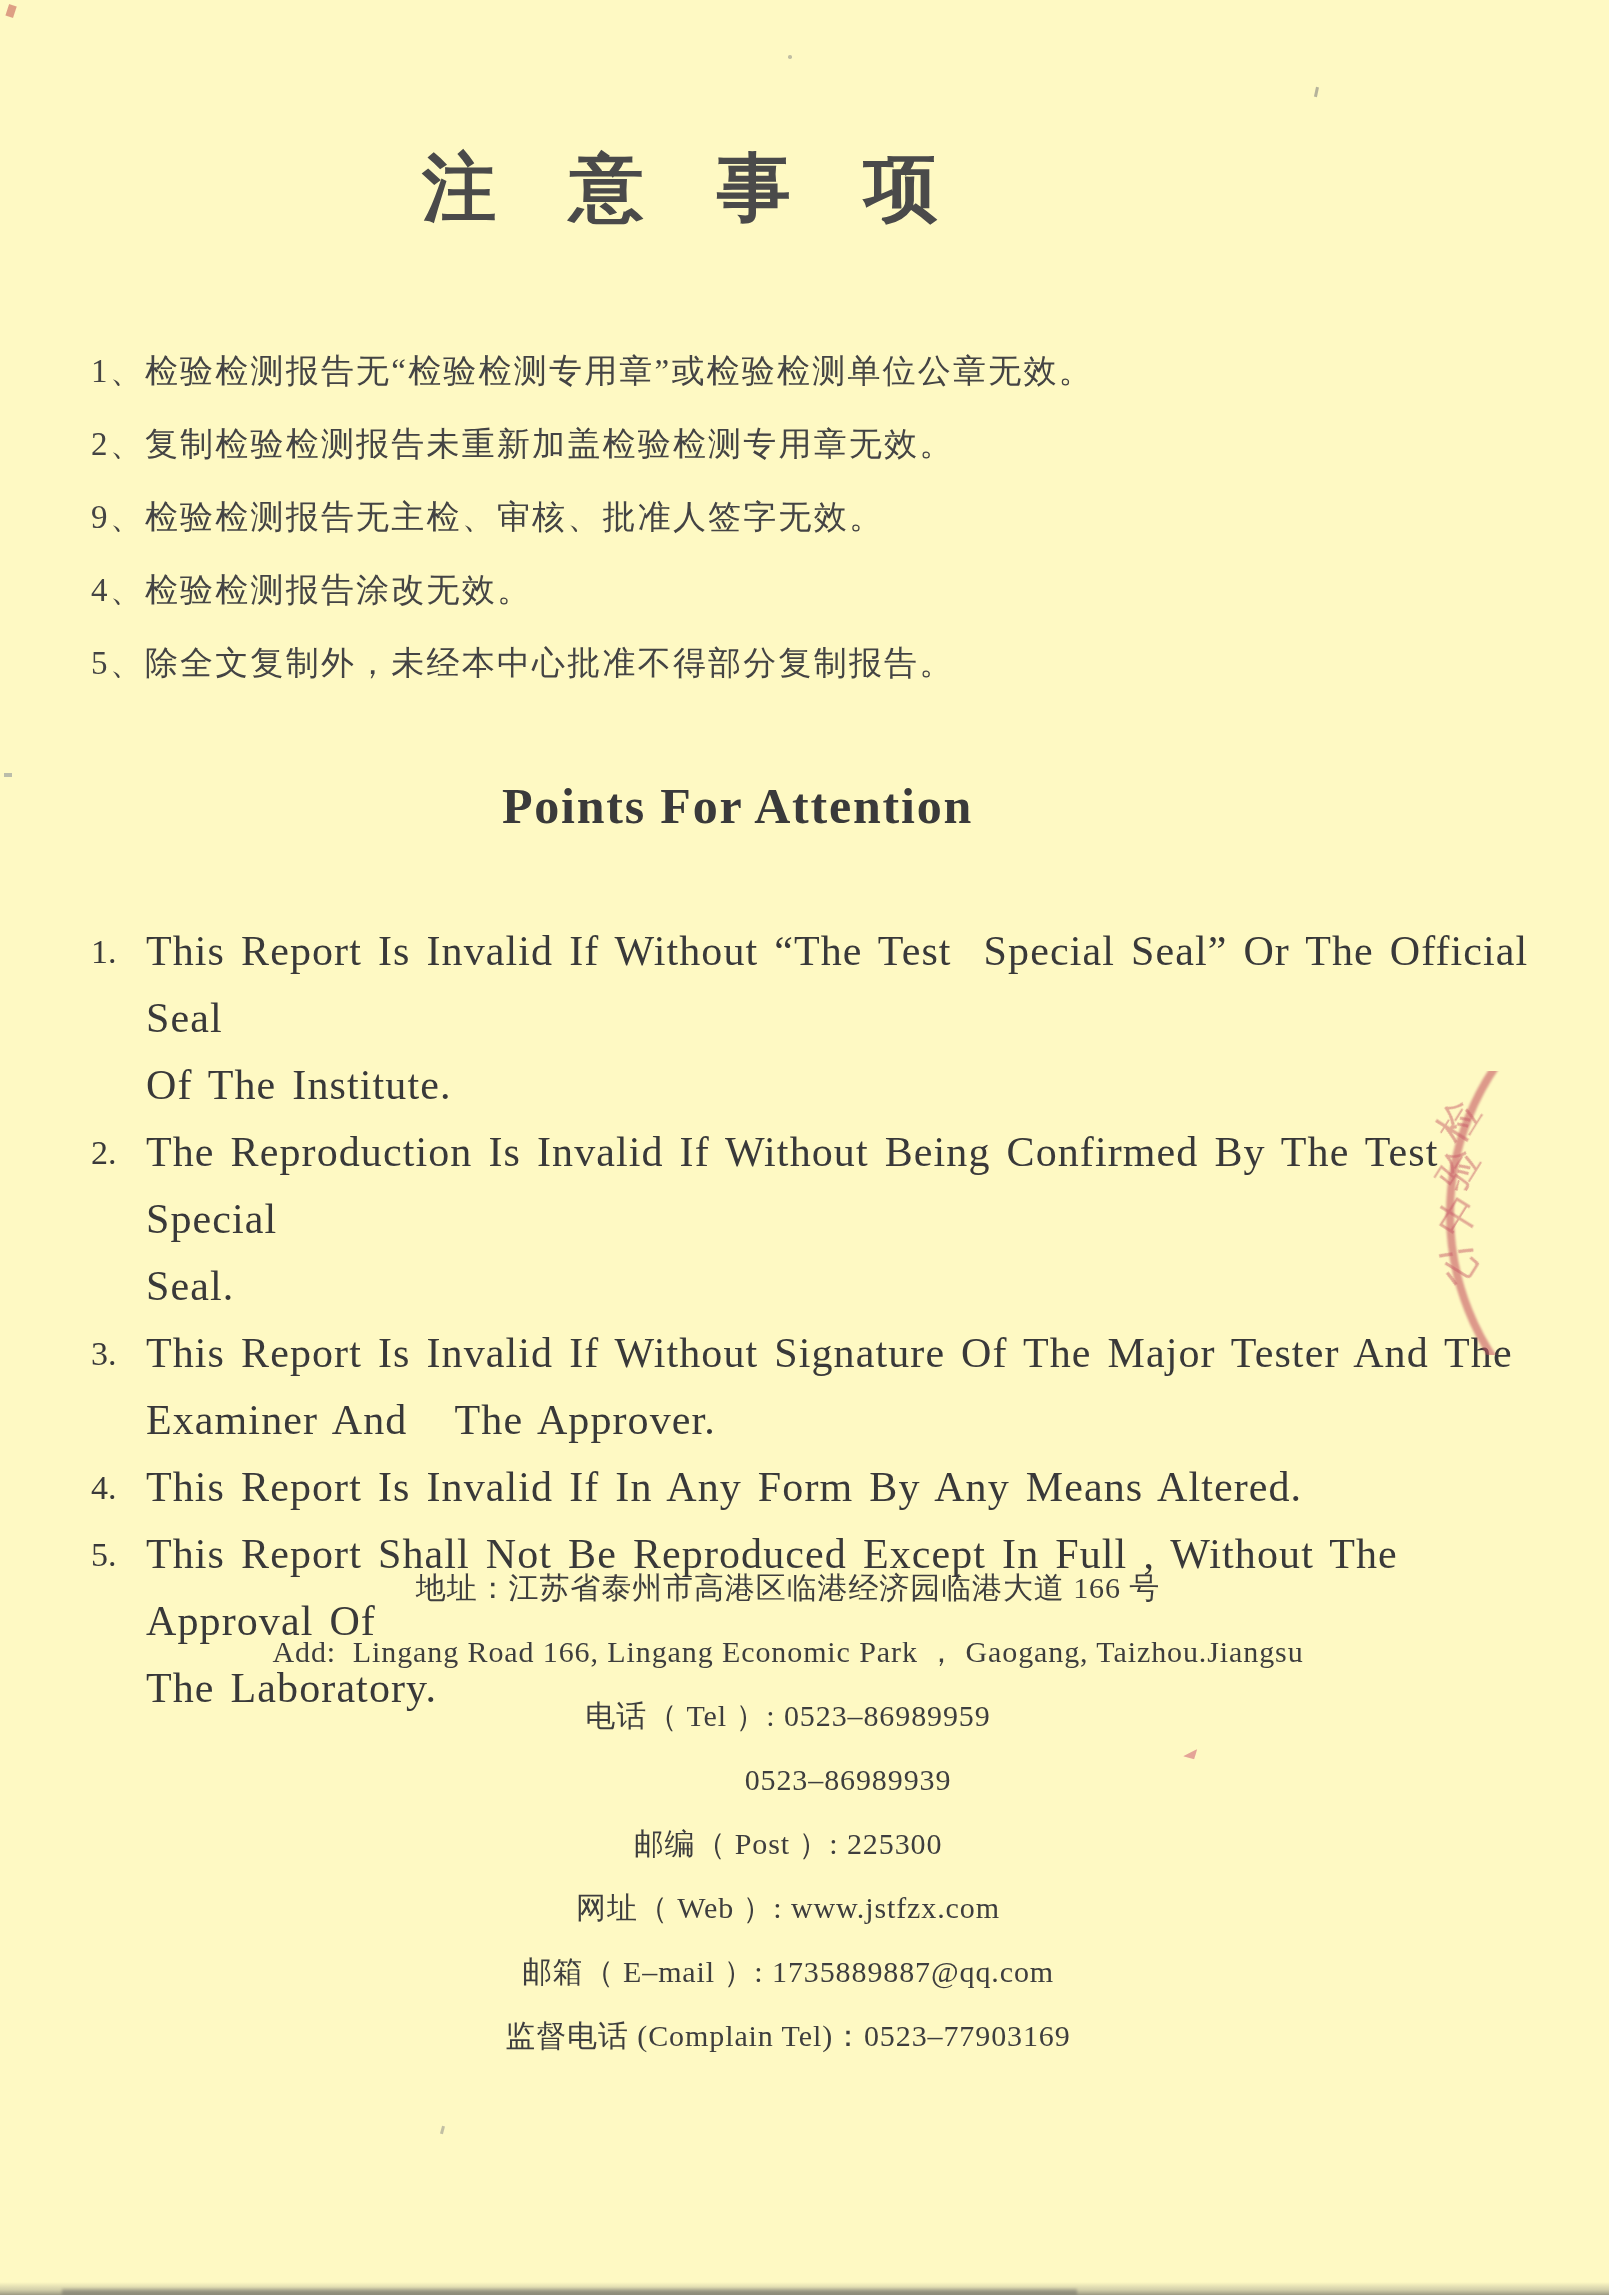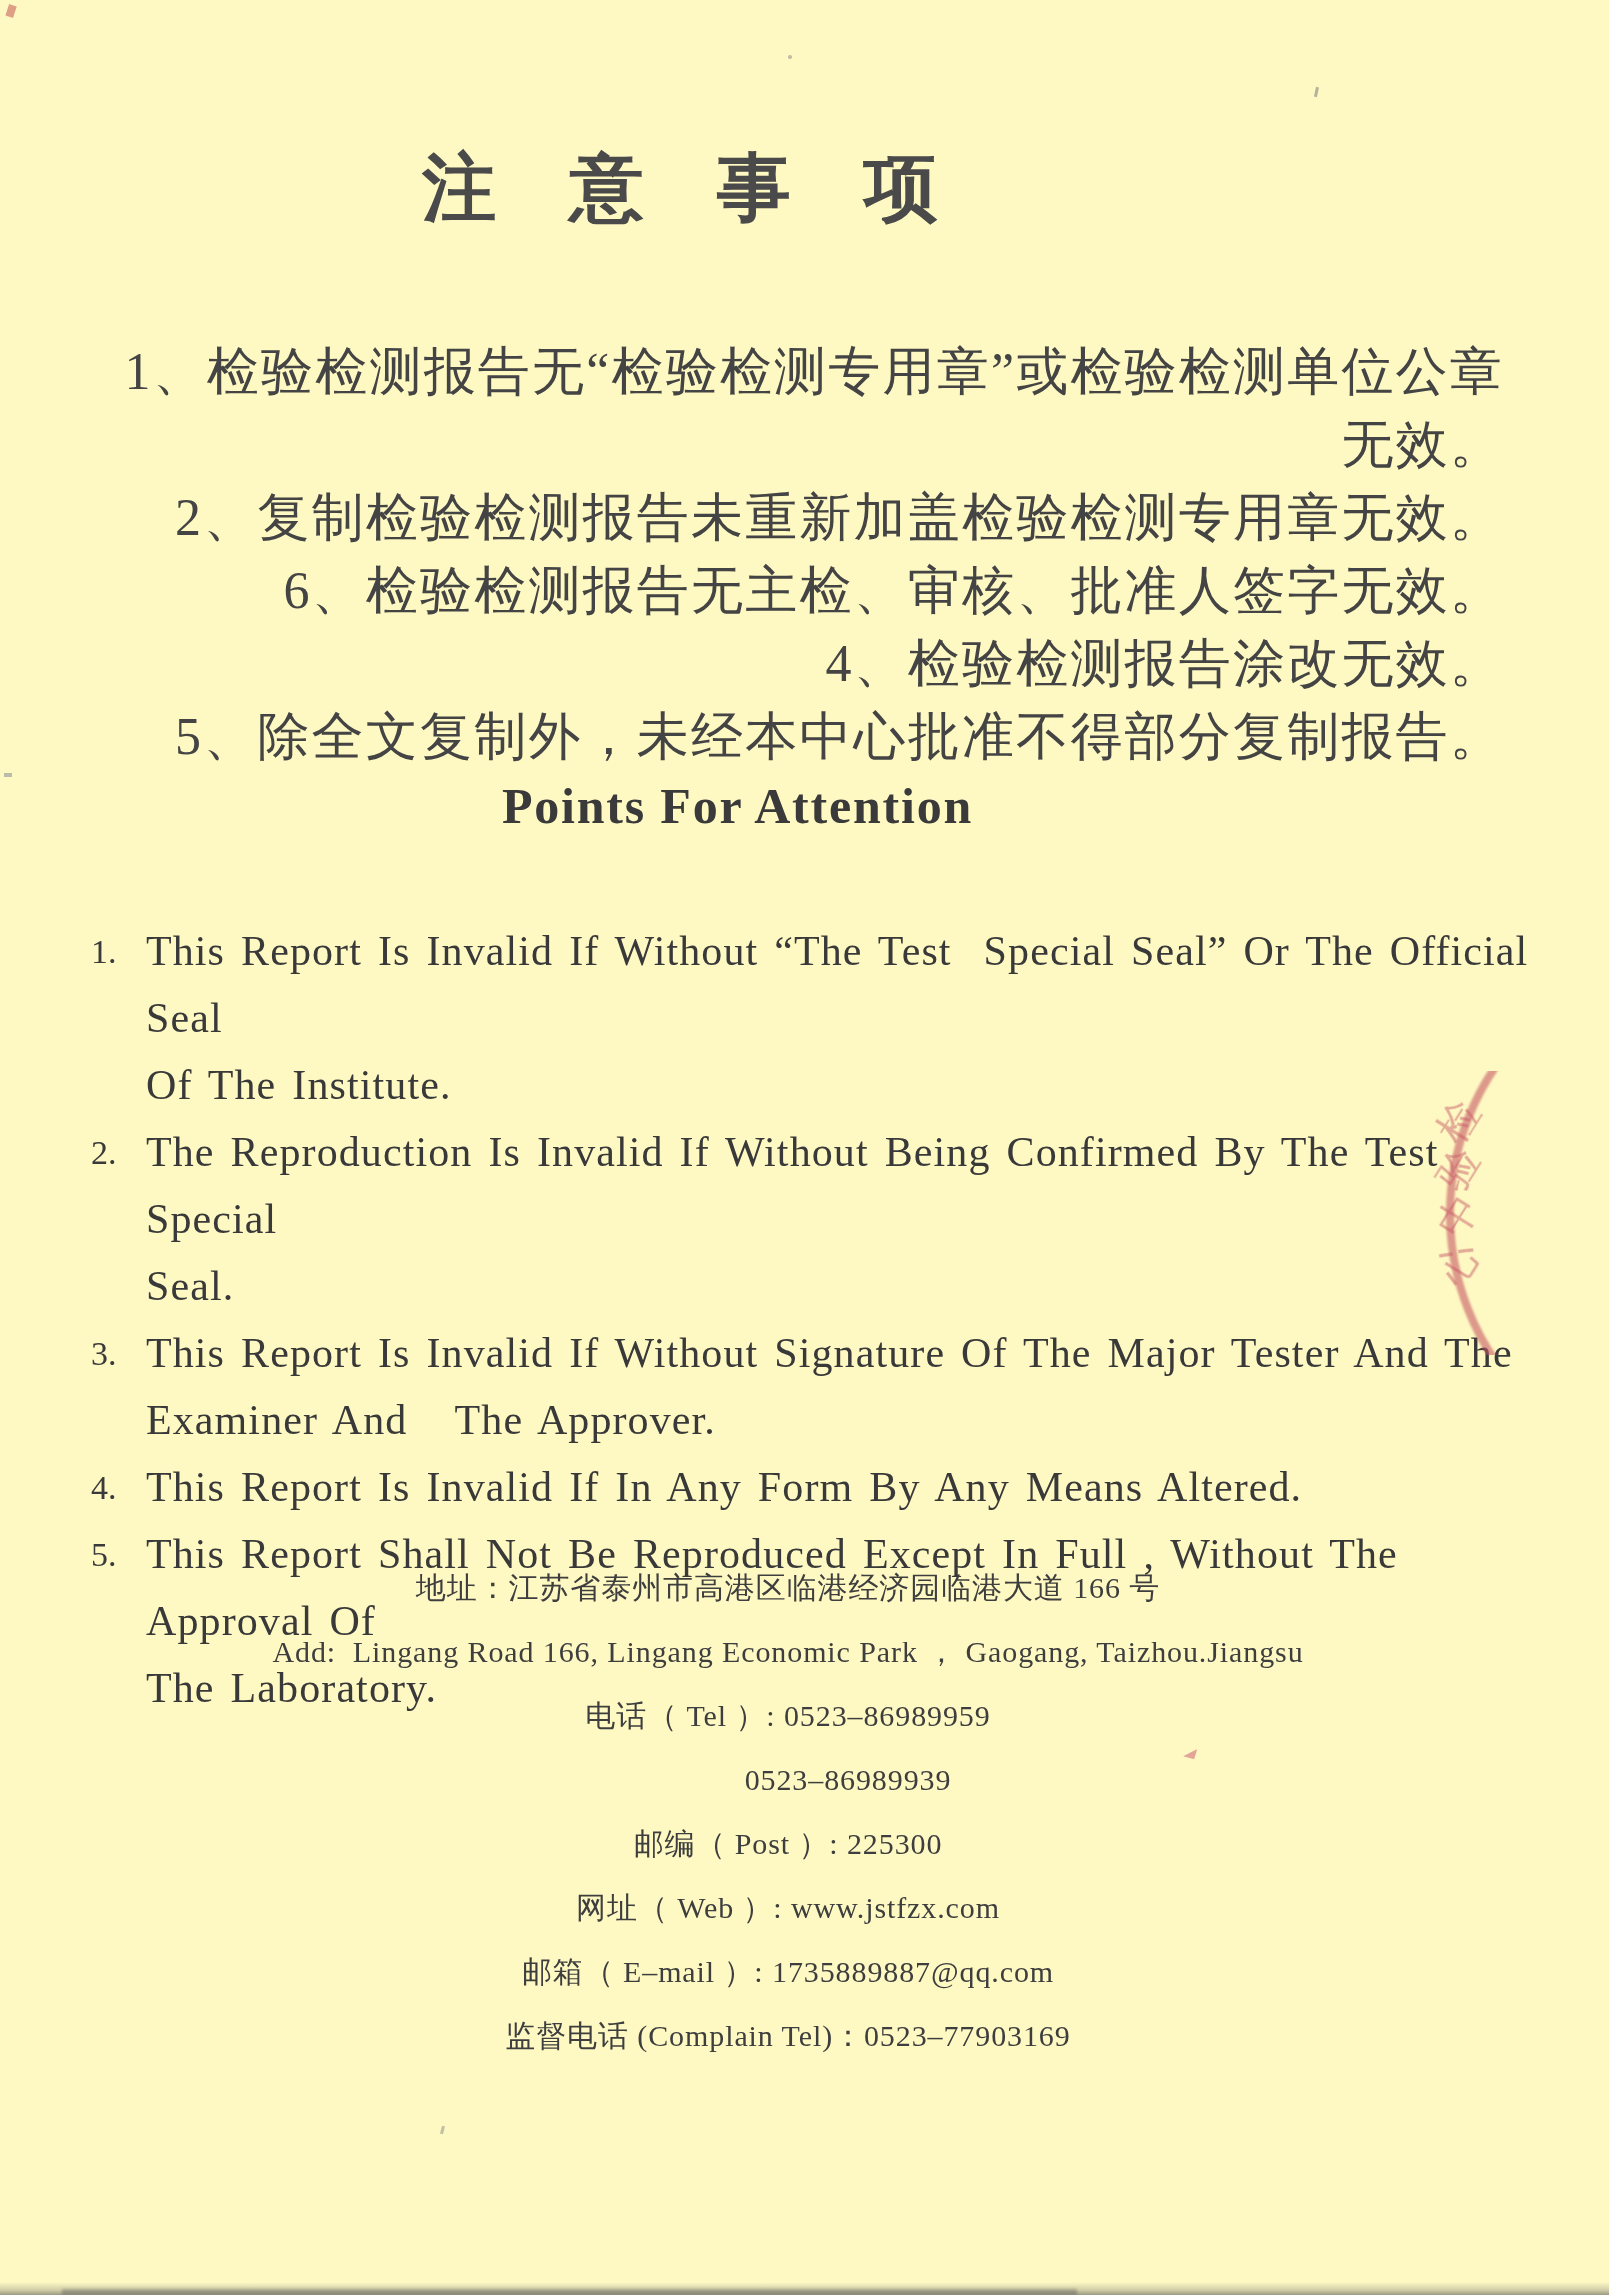--- a/index.html
+++ b/index.html
@@ -18,22 +18,22 @@
     text-align:center;
     font-family:"Liberation Sans",sans-serif;
     font-weight:700;font-size:74px;
     letter-spacing:8.8px;word-spacing:35px;
     color:#4a4a4a;
   }
 
   
   .cn-list{position:absolute;left:91px;top:335px;width:1413px;}
   .cn-item{
-    font-size:52px;line-height:73px;letter-spacing:2.2px;
-    color:#444;white-space:pre-wrap;text-align:right;
+    font-size:33px;line-height:73px;letter-spacing:2.2px;
+    color:#444;white-space:pre-wrap;
   }
 
   
   .en-title{
     position:absolute;left:62px;top:777px;width:1351px;margin:0;
     text-align:center;
     font-size:50px;font-weight:700;letter-spacing:1.8px;color:#3a3a3a;
   }
 
   
@@ -94,21 +94,21 @@
 </head>
 <body>
 
 <div class="page">
 
   <h1 class="cn-title">注 意 事 项</h1>
 
   <div class="cn-list">
     <div class="cn-item">1、检验检测报告无“检验检测专用章”或检验检测单位公章无效。</div>
     <div class="cn-item">2、复制检验检测报告未重新加盖检验检测专用章无效。</div>
-    <div class="cn-item">6、检验检测报告无主检、审核、批准人签字无效。</div>
+    <div class="cn-item">9、检验检测报告无主检、审核、批准人签字无效。</div>
     <div class="cn-item">4、检验检测报告涂改无效。</div>
     <div class="cn-item">5、除全文复制外，未经本中心批准不得部分复制报告。</div>
   </div>
 
   <h2 class="en-title">Points For Attention</h2>
 
   <ol class="en-list">
     <li class="en-item">
       <span class="en-num">1.</span>
       <div class="en-line">This Report Is Invalid If Without “The Test  Special Seal” Or The Official Seal</div>

